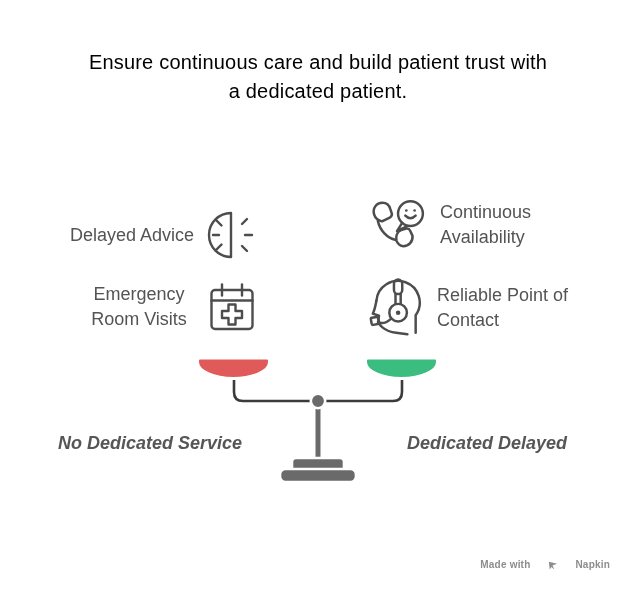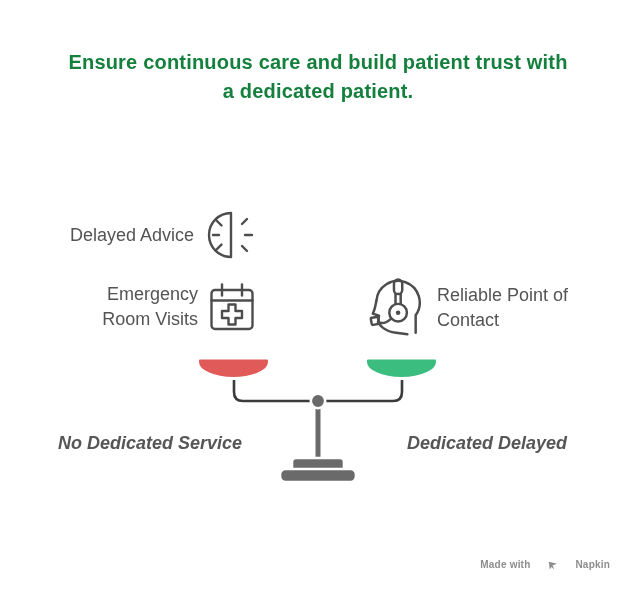--- a/index.html
+++ b/index.html
@@ -2,27 +2,27 @@
 <html><head>
 <meta charset="utf-8">
 <style>
   html,body{margin:0;padding:0;background:#ffffff;}
   .canvas{
     position:relative;width:636px;height:600px;background:#ffffff;
     font-family:"Liberation Sans",sans-serif;overflow:hidden;
   }
   .title{
     position:absolute;top:48px;left:0;width:636px;margin:0;
-    text-align:center;font-size:20px;line-height:29px;font-weight:700;
-    color:#15803d;letter-spacing:.2px;
+    text-align:center;font-size:20px;line-height:29px;font-weight:400;
+    color:#000000;letter-spacing:.2px;
   }
   .item{position:absolute;display:flex;align-items:center;}
   .item .label{font-size:18px;line-height:25px;color:#545454;}
   .item-left{justify-content:flex-end;gap:11px;}
-  .item-left .label{text-align:right;}
+  .item-left .label{text-align:center;}
   .item-right{gap:14px;}
   .item-right .label{text-align:left;}
   #item-left-1{left:20px;top:206px;width:235px;height:58px;}
   #item-left-2{left:20px;top:279px;width:235px;height:56px;}
   #item-left-2 .label{width:118px;}
   #item-right-1{left:368px;top:196px;height:58px;}
   #item-right-1 .label{width:130px;}
   #item-right-2{left:367px;top:276px;height:64px;}
   #item-right-2 .label{width:158px;}
   .icon{fill:none;stroke-width:2.4;stroke-linecap:round;stroke-linejoin:round;flex:0 0 auto;}
@@ -69,20 +69,35 @@
       <g stroke="#4D4D4D">
         <rect x="2.5" y="8" width="41" height="39" rx="3.5"></rect>
         <path d="M2.5 18.5 H43.5"></path>
         <path d="M13 2.5 V13.5"></path>
         <path d="M33 2.5 V13.5"></path>
         <path d="M19.5 22.5 h7 v6.5 h6.5 v7 h-6.5 v6.5 h-7 v-6.5 h-6.5 v-7 h6.5 z"></path>
       </g>
     </svg>
   </div>
 
+  <div class="item item-right" id="item-right-1">
+    <svg class="icon" width="58" height="54" viewBox="0 0 56 52">
+      <g stroke="#4D4D4D">
+        <circle cx="41" cy="15" r="12"></circle>
+        <path d="M33 24 L28 32 L37 27.5"></path>
+        <path d="M36 17 Q41 22 46 17"></path>
+        <circle cx="37" cy="12" r="1.3" fill="#4D4D4D" stroke="none"></circle>
+        <circle cx="45" cy="12" r="1.3" fill="#4D4D4D" stroke="none"></circle>
+        <path d="M6 16 C4 10 8 4.5 14 4.5 C17.5 4.5 20.5 7 21.5 10.5 L23 15 C23.3 16.5 22.5 18 21 18.8 L13.5 22.5 C9.8 21.5 7 19.5 6 16 Z"></path>
+        <path d="M9.5 22 C11.5 31 18 38.5 27 40.5"></path>
+        <path d="M27.5 41 C26.5 37 28 32.5 32 31 L37 29.5 C38.5 29.3 40 30 40.7 31.5 L43 36.5 C43.5 42 39.5 46.5 34 46.5 C30.5 45.8 28.5 44 27.5 41 Z"></path>
+      </g>
+    </svg>
+    <span class="label">Continuous Availability</span>
+  </div>
 
   <div class="item item-right" id="item-right-2">
     <svg class="icon" width="56" height="62" viewBox="0 0 52 60">
       <g stroke="#4D4D4D">
         <path d="M8 23 A21 21 0 1 1 46 37 L46 54"></path>
         <path d="M8 23 C7 28 6.5 31.5 4.5 35.5 L10.5 37.5 C9.5 42 10.5 46 13.5 48.5 C17.5 51.8 22 53.5 27 54 L38 55.5"></path>
         <rect x="25" y="2.5" width="8" height="14" rx="4"></rect>
         <path d="M26.5 16.5 V26"></path>
         <path d="M31.5 16.5 V26"></path>
         <circle cx="29" cy="34.5" r="8.5"></circle>

